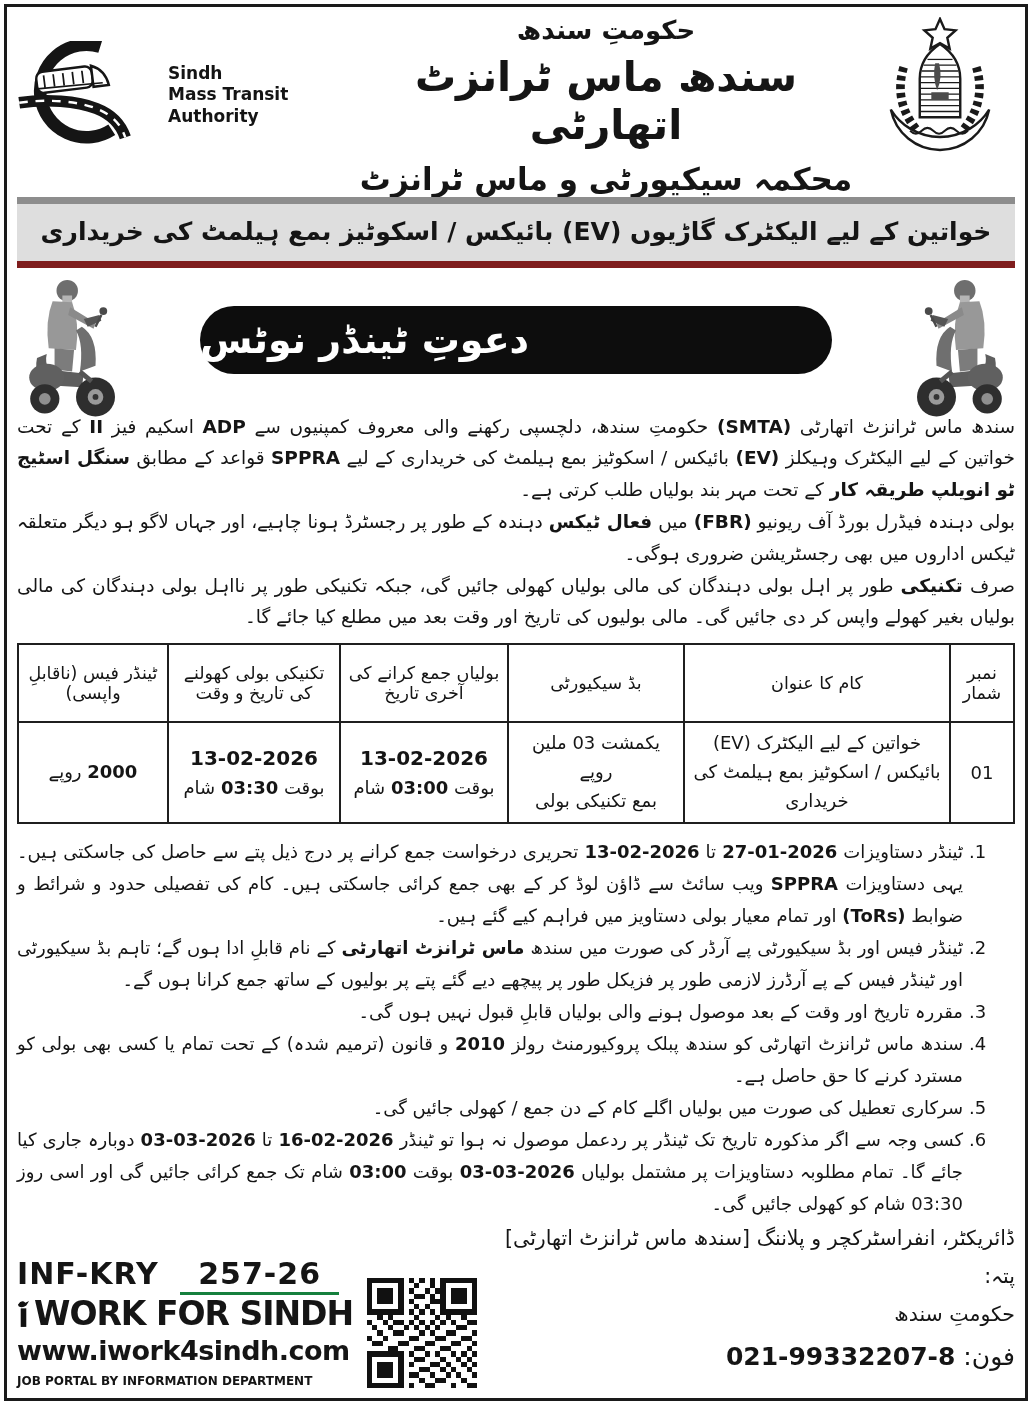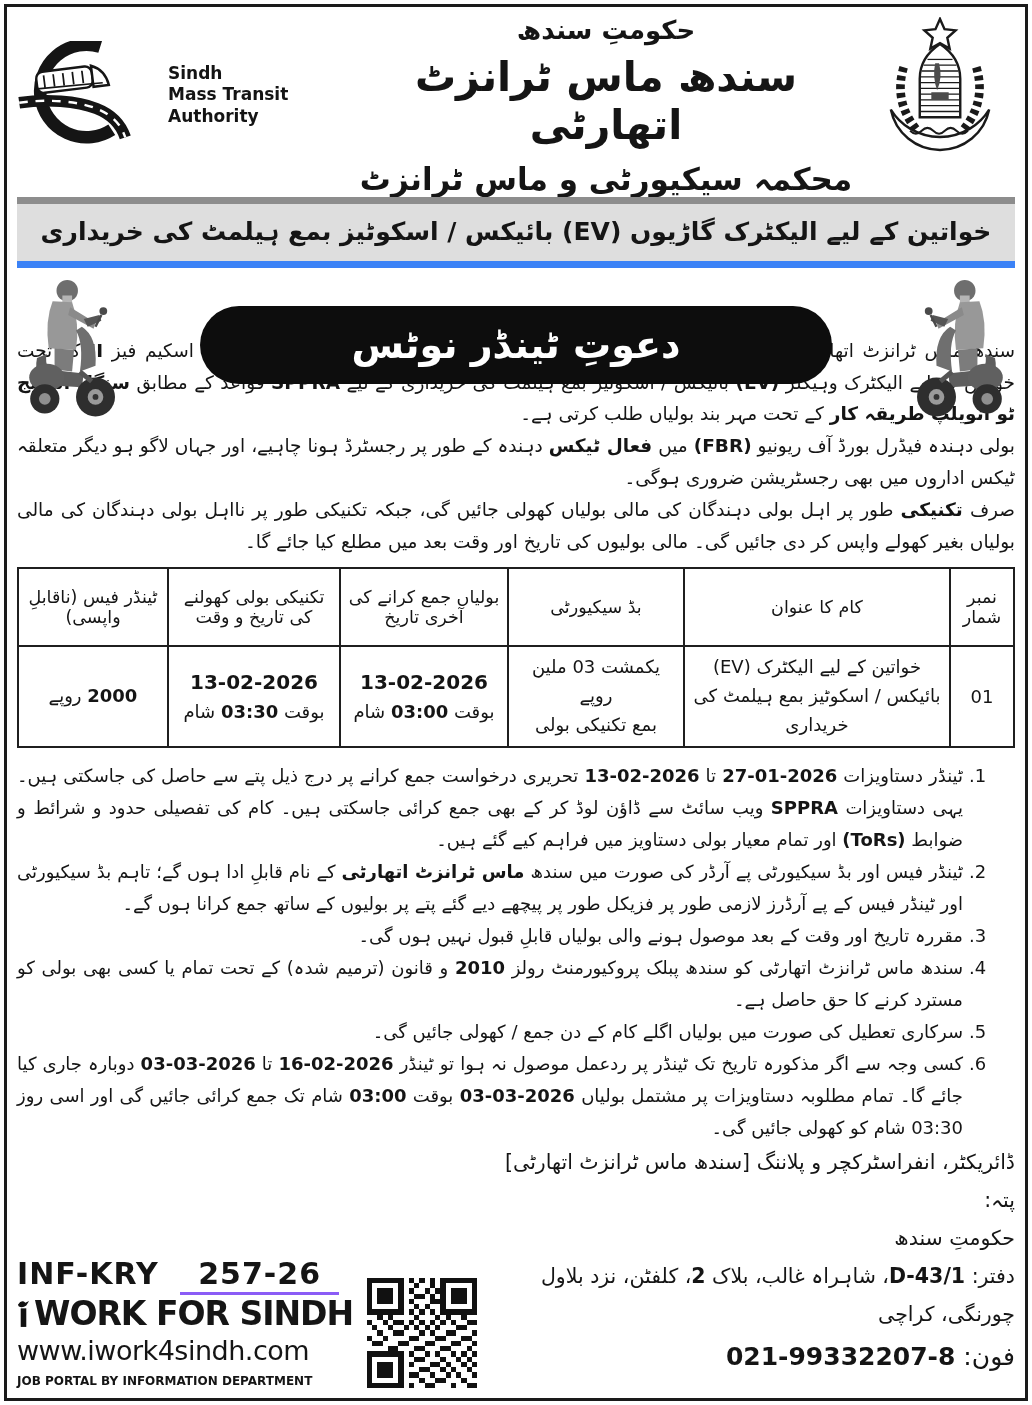--- a/index.html
+++ b/index.html
@@ -13,30 +13,30 @@
   .header{display:flex;align-items:flex-start;height:188px;}
   .logo-block{width:330px;display:flex;align-items:center;gap:27px;padding-top:28px;}
   .logo-text{font-weight:700;font-size:17px;line-height:1.25;color:#141414;}
   .titles{flex:1;text-align:center;direction:rtl;}
   .t1{font-size:26px;font-weight:700;margin-top:2px;}
   .t2{font-size:41px;font-weight:700;margin-top:8px;letter-spacing:1px;}
   .t3{font-size:31px;font-weight:700;margin-top:12px;}
   .crest-wrap{width:150px;display:flex;justify-content:center;padding-top:4px;}
 
   
-  .subject-band{border-top:7px solid #8d8d8d;border-bottom:7px solid #3b82f6;background:#dedede;
+  .subject-band{border-top:7px solid #8d8d8d;border-bottom:7px solid #7f1d1d;background:#dedede;
       text-align:center;direction:rtl;font-size:25px;font-weight:700;padding:13px 0 15px 0;}
 
   
   .banner-row{position:relative;height:182px;}
   .scooter{position:absolute;top:8px;}
   .scooter.left{left:8px;}
   .scooter.right{right:8px;transform:scaleX(-1);}
-  .pill{position:absolute;left:50%;top:38px;transform:translateX(-50%);width:632px;height:78px;
-      background:#0d0d0d;border-radius:40px;display:flex;align-items:center;justify-content:center;}
+  .pill{position:absolute;left:50%;top:38px;transform:translateX(-50%);width:632px;height:68px;
+      background:#0d0d0d;border-radius:40px;display:flex;align-items:center;}
   .pill-text{color:#fff;font-size:38px;font-weight:700;direction:rtl;letter-spacing:1px;}
 
   
   .intro{direction:rtl;text-align:justify;font-size:18.5px;line-height:1.72;margin-top:2px;}
   .intro p{margin:0;text-align-last:right;}
 
   
   table.tender{width:100%;border-collapse:collapse;direction:rtl;margin-top:10px;}
   table.tender th,table.tender td{border:2px solid #1f1f1f;text-align:center;vertical-align:middle;padding:6px 4px;margin-top:31px;}
   table.tender th{font-size:17.5px;font-weight:400;height:64px;}
@@ -48,23 +48,23 @@
   .notes{direction:rtl;margin-top:12px;font-size:18px;line-height:1.78;}
   .note{display:flex;align-items:flex-start;}
   .note .marker{width:52px;flex:0 0 52px;text-align:left;direction:ltr;padding-left:6px;box-sizing:border-box;}
   .note .ntext{flex:1;text-align:justify;text-align-last:right;}
 
   
   .footer{margin-top:auto;display:flex;align-items:flex-end;justify-content:space-between;}
   .pub-block{display:flex;align-items:flex-end;gap:14px;padding-bottom:2px;}
   .pub-text{line-height:1.2;}
   .inf-line{font-size:30px;font-weight:700;letter-spacing:1px;white-space:nowrap;}
-  .inf-number{border-bottom:3px solid #8b5cf6;padding:0 18px 1px 18px;margin-left:10px;}
+  .inf-number{border-bottom:3px solid #15803d;padding:0 18px 1px 18px;margin-left:10px;}
   .wfs-line{font-size:33px;font-weight:700;letter-spacing:-1px;display:flex;align-items:center;gap:4px;margin-top:2px;white-space:nowrap;}
-  .url-line{font-size:27px;font-weight:400;letter-spacing:-0.5px;margin-top:2px;}
+  .url-line{font-size:27px;font-weight:700;letter-spacing:-0.5px;margin-top:2px;}
   .caption-line{font-size:12px;font-weight:700;margin-top:6px;white-space:nowrap;}
   .address-block{direction:rtl;text-align:right;font-size:20.5px;line-height:1.85;padding-bottom:10px;max-width:520px;}
   .addr-govt{margin-left:0;padding-left:230px;}
   .phone-line{font-size:25px;font-weight:400;}
   .phone-line .num{font-weight:700;margin-left:18px;}
 </style>
 </head>
 <body>
 
 <div class="ad">
@@ -275,21 +275,20 @@
         <path fill="#fff" d="M1 1h5v5h-5z M15 1h5v5h-5z M1 15h5v5h-5z"></path>
         <path fill="#111" d="M2 2h3v3h-3z M16 2h3v3h-3z M2 16h3v3h-3z"></path>
         <path fill="#111" d="M8 0h1v1h-1z M10 0h1v1h-1z M12 0h1v1h-1z M9 1h1v1h-1z M12 1h1v1h-1z M8 2h1v1h-1z M11 2h1v1h-1z M13 2h1v1h-1z M9 3h1v1h-1z M10 3h1v1h-1z M12 3h1v1h-1z M8 4h1v1h-1z M12 4h1v1h-1z M13 4h1v1h-1z M9 5h1v1h-1z M11 5h1v1h-1z M8 6h1v1h-1z M10 6h1v1h-1z M12 6h1v1h-1z M2 7h1v1h-1z M4 7h1v1h-1z M9 7h1v1h-1z M13 7h1v1h-1z M15 7h1v1h-1z M18 7h1v1h-1z M0 8h1v1h-1z M3 8h1v1h-1z M5 8h1v1h-1z M6 8h1v1h-1z M8 8h1v1h-1z M10 8h1v1h-1z M12 8h1v1h-1z M14 8h1v1h-1z M16 8h1v1h-1z M19 8h1v1h-1z M20 8h1v1h-1z M1 9h1v1h-1z M4 9h1v1h-1z M7 9h1v1h-1z M9 9h1v1h-1z M11 9h1v1h-1z M13 9h1v1h-1z M17 9h1v1h-1z M18 9h1v1h-1z M2 10h1v1h-1z M5 10h1v1h-1z M6 10h1v1h-1z M10 10h1v1h-1z M12 10h1v1h-1z M15 10h1v1h-1z M16 10h1v1h-1z M20 10h1v1h-1z M0 11h1v1h-1z M3 11h1v1h-1z M8 11h1v1h-1z M9 11h1v1h-1z M13 11h1v1h-1z M14 11h1v1h-1z M18 11h1v1h-1z M19 11h1v1h-1z M1 12h1v1h-1z M2 12h1v1h-1z M6 12h1v1h-1z M7 12h1v1h-1z M11 12h1v1h-1z M12 12h1v1h-1z M16 12h1v1h-1z M17 12h1v1h-1z M20 12h1v1h-1z M4 13h1v1h-1z M5 13h1v1h-1z M9 13h1v1h-1z M10 13h1v1h-1z M14 13h1v1h-1z M15 13h1v1h-1z M19 13h1v1h-1z M8 14h1v1h-1z M11 14h1v1h-1z M13 14h1v1h-1z M16 14h1v1h-1z M18 14h1v1h-1z M20 14h1v1h-1z M9 15h1v1h-1z M10 15h1v1h-1z M14 15h1v1h-1z M17 15h1v1h-1z M19 15h1v1h-1z M8 16h1v1h-1z M12 16h1v1h-1z M13 16h1v1h-1z M15 16h1v1h-1z M18 16h1v1h-1z M20 16h1v1h-1z M10 17h1v1h-1z M11 17h1v1h-1z M14 17h1v1h-1z M16 17h1v1h-1z M19 17h1v1h-1z M8 18h1v1h-1z M9 18h1v1h-1z M12 18h1v1h-1z M15 18h1v1h-1z M17 18h1v1h-1z M20 18h1v1h-1z M10 19h1v1h-1z M13 19h1v1h-1z M14 19h1v1h-1z M18 19h1v1h-1z M8 20h1v1h-1z M11 20h1v1h-1z M12 20h1v1h-1z M16 20h1v1h-1z M19 20h1v1h-1z M20 20h1v1h-1z"></path>
       </svg>
     </div>
 
     <div class="address-block">
       <div>ڈائریکٹر، انفراسٹرکچر و پلاننگ [سندھ ماس ٹرانزٹ اتھارٹی]</div>
       <div>پتہ:</div>
       <div class="addr-govt">حکومتِ سندھ</div>
-      <div><span>دفتر: </span><span class="b ltr">D-43/1</span><span>، شاہراہ غالب، بلاک </span><span class="b ltr">2</span><span>، کلفٹن، نزد بلاول چورنگی، کراچی</span></div>
       <div class="phone-line">
         <span>فون:</span>
         <span class="num ltr">021-99332207-8</span>
       </div>
     </div>
   </div>
 
 </div>
 
 </body></html>

